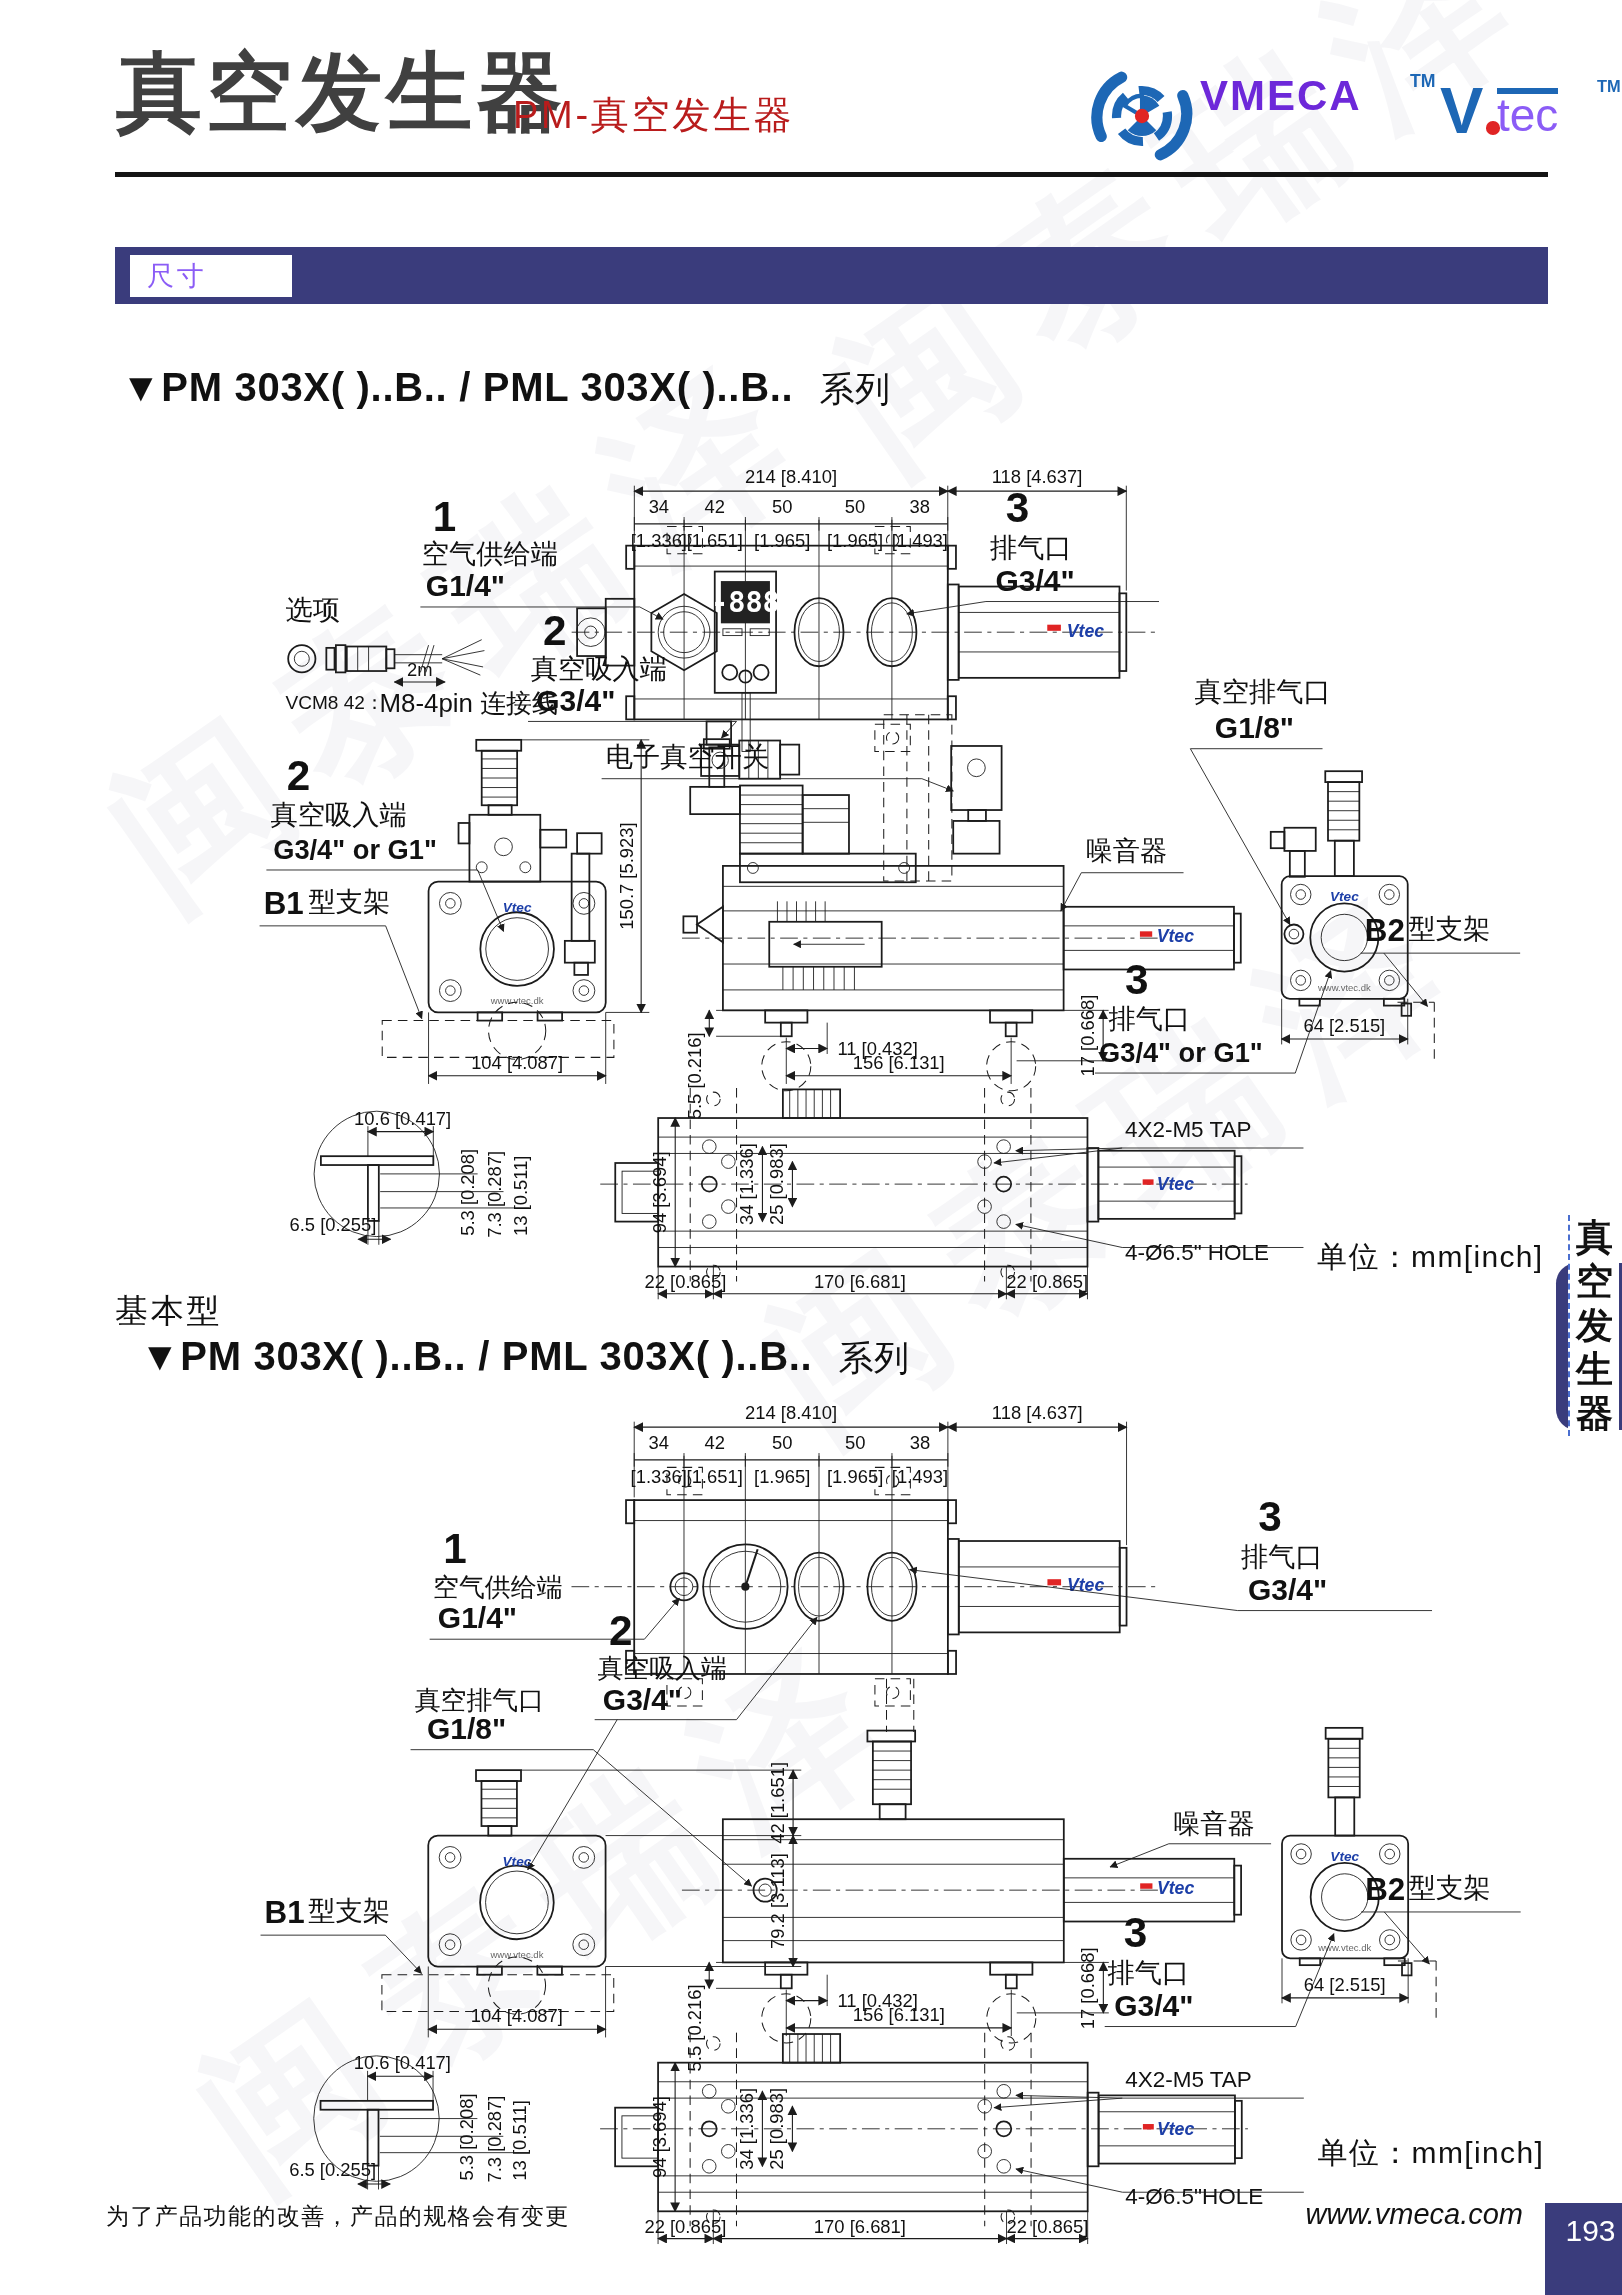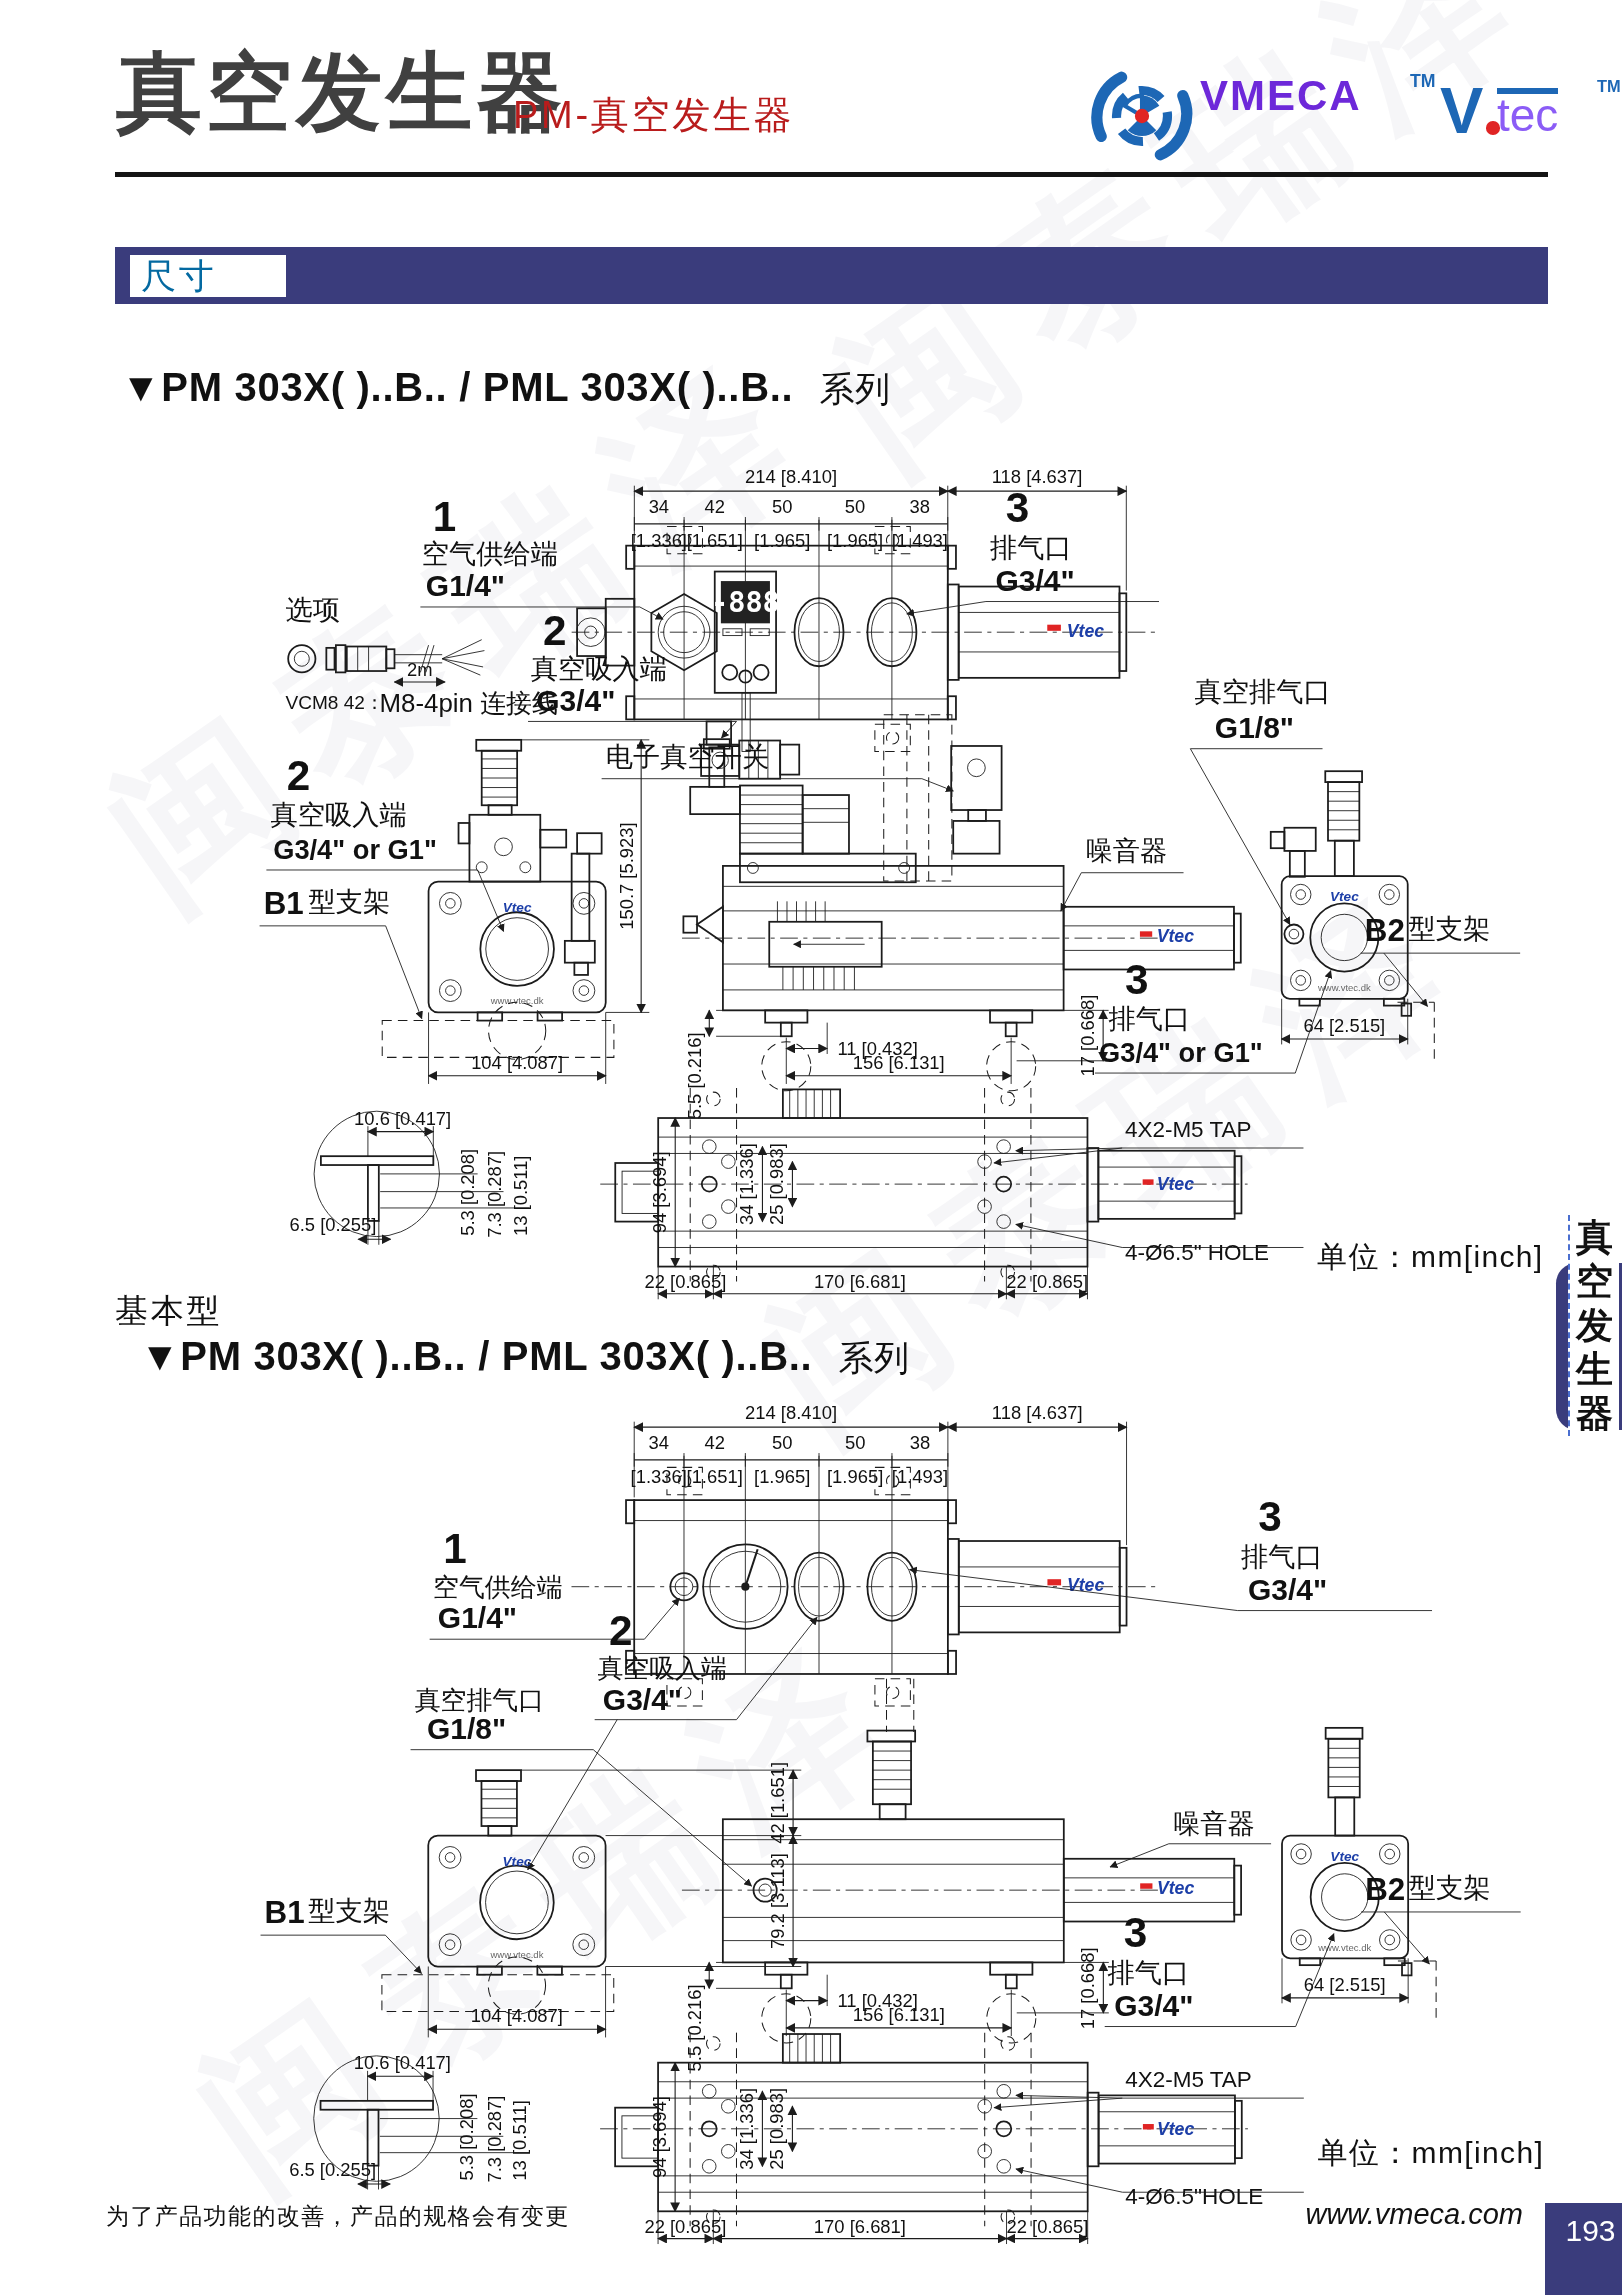--- a/index.html
+++ b/index.html
@@ -16,21 +16,21 @@
   .vmeca-text{position:absolute;left:109px;top:6.8px;font-size:42px;font-weight:bold;color:#6d28d9;letter-spacing:2px}
   .tm1{position:absolute;left:319px;top:5.5px;font-size:17.7px;font-weight:bold;color:#1d67b5}
   .tm2{position:absolute;left:506px;top:12.3px;font-size:16.4px;font-weight:bold;color:#1d67b5}
   .vt-v{position:absolute;left:349px;top:8.2px;font-size:65px;font-weight:bold;color:#1d67b5}
   .vt-dot{position:absolute;left:395px;top:56px;width:13.6px;height:13.6px;border-radius:50%;background:#e02424}
   .vt-tec{position:absolute;left:406px;top:23px;font-size:46px;font-weight:normal;color:#8b5cf6;
           border-top:6.8px solid #1d67b5;line-height:0.95}
   
   .sec-bar{position:absolute;left:115px;top:247px;width:1433px;height:57px;background:#3a3c7c}
   .sec-box{position:absolute;left:15px;top:7.5px;width:145px;height:42px;background:#fff;
-           font-size:35px;color:#0369a1;padding-left:11px;line-height:42px;letter-spacing:2.7px}
+           font-size:27px;color:#8b5cf6;padding-left:17px;line-height:42px;letter-spacing:2.7px}
   .intro{position:absolute;left:121px;top:322px;font-size:31px;letter-spacing:2px}
   .series{position:absolute;font-size:40px;font-weight:bold;letter-spacing:0.7px;white-space:nowrap}
   .series .sfx{font-weight:normal;font-size:35px;margin-left:26px}
   .basic{position:absolute;left:115px;top:1289px;font-size:33px;letter-spacing:2.7px}
   
   svg.dwg{position:absolute;left:0}
   .s{fill:none;stroke:#1c1c1c;stroke-width:2.6}
   .thin{fill:none;stroke:#1c1c1c;stroke-width:1.3}
   .dim{fill:none;stroke:#1c1c1c;stroke-width:1.6}
   .dash{fill:none;stroke:#1c1c1c;stroke-width:1.5;stroke-dasharray:14 9}

